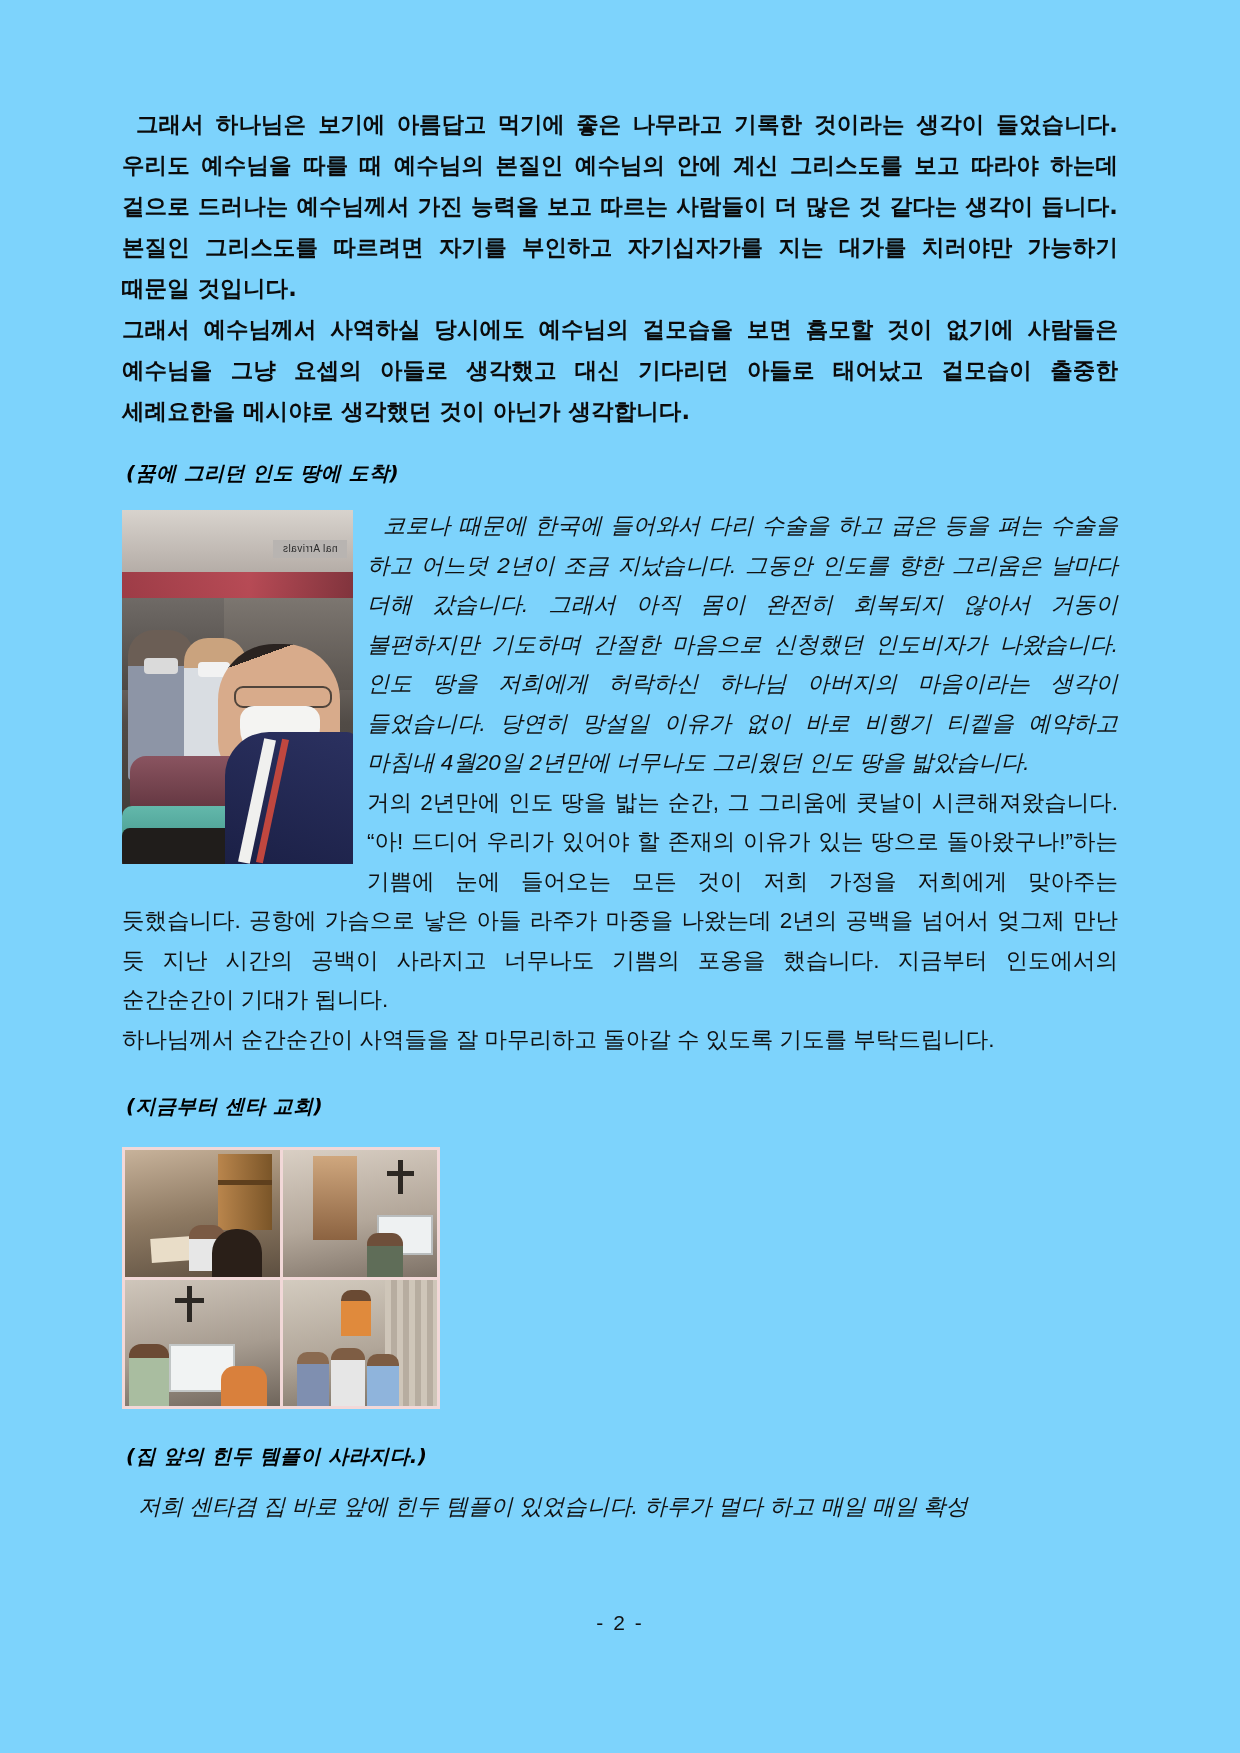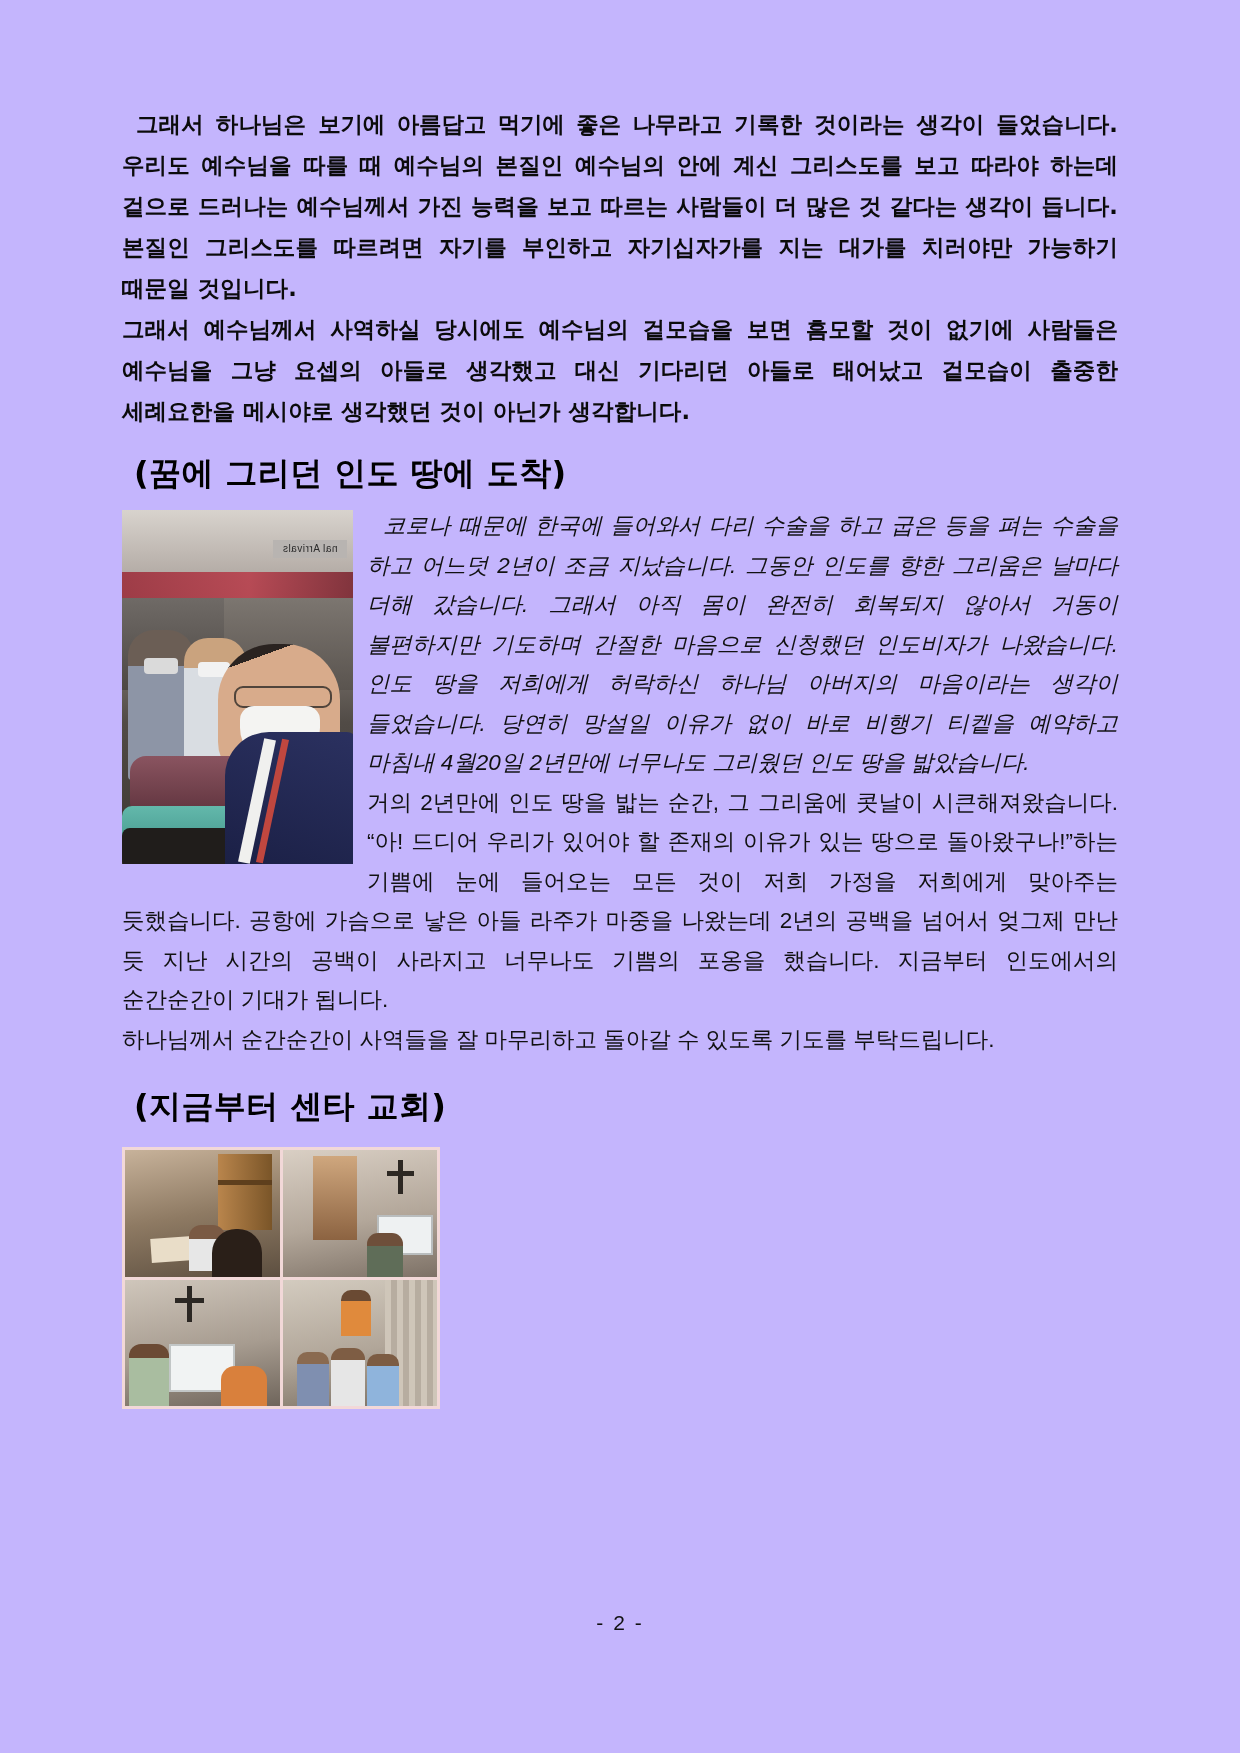--- a/index.html
+++ b/index.html
@@ -4,21 +4,21 @@
 <style>
   html, body {
     margin: 0;
     padding: 0;
     background: #ffffff;
   }
   .page {
     position: relative;
     width: 1240px;
     height: 1753px;
-    background: #c4b5fd;
+    background: #7dd3fc;
     box-sizing: border-box;
     padding: 104px 122px 0 122px;
     font-family: "Liberation Sans", "DejaVu Sans", sans-serif;
     overflow: hidden;
   }
 
   
   .intro {
     font-size: 22.5px;
     line-height: 41px;
@@ -35,27 +35,28 @@
   }
   .intro .indent {
     text-indent: 14px;
   }
   .intro b {
     font-weight: 900;
     letter-spacing: -0.2px;
   }
 
   .heading {
-    font-size: 32px;
+    font-size: 20px;
     line-height: 34px;
     font-weight: 900;
     color: #000000;
     font-family: "DejaVu Sans", sans-serif;
     letter-spacing: 0.4px;
-    margin: 12px;
+    margin: 4px;
+    font-style: italic;
   }
 
   .body-text {
     font-size: 22.5px;
     line-height: 39.5px;
     color: #111111;
     text-align: justify;
     text-justify: inter-character;
     word-break: keep-all;
     margin: 0;
@@ -309,16 +310,22 @@
             <div class="p4"></div>
             <div class="p1"></div>
             <div class="p2"></div>
             <div class="p3"></div>
         </div>
       </div>
     </div>
 
   </div>
 
+  <div class="sec3">
+    <h2 class="heading sec3-head">(집 앞의 힌두 템플이 사라지다.)</h2>
+    <p class="body-text">
+        <span class="indent">저희 센타겸 집 바로 앞에 힌두 템플이 있었습니다. 하루가 멀다 하고 매일 매일 확성</span>
+      </p>
+  </div>
 
   <div class="page-number">- 2 -</div>
 
 </div>
 
 </body></html>

